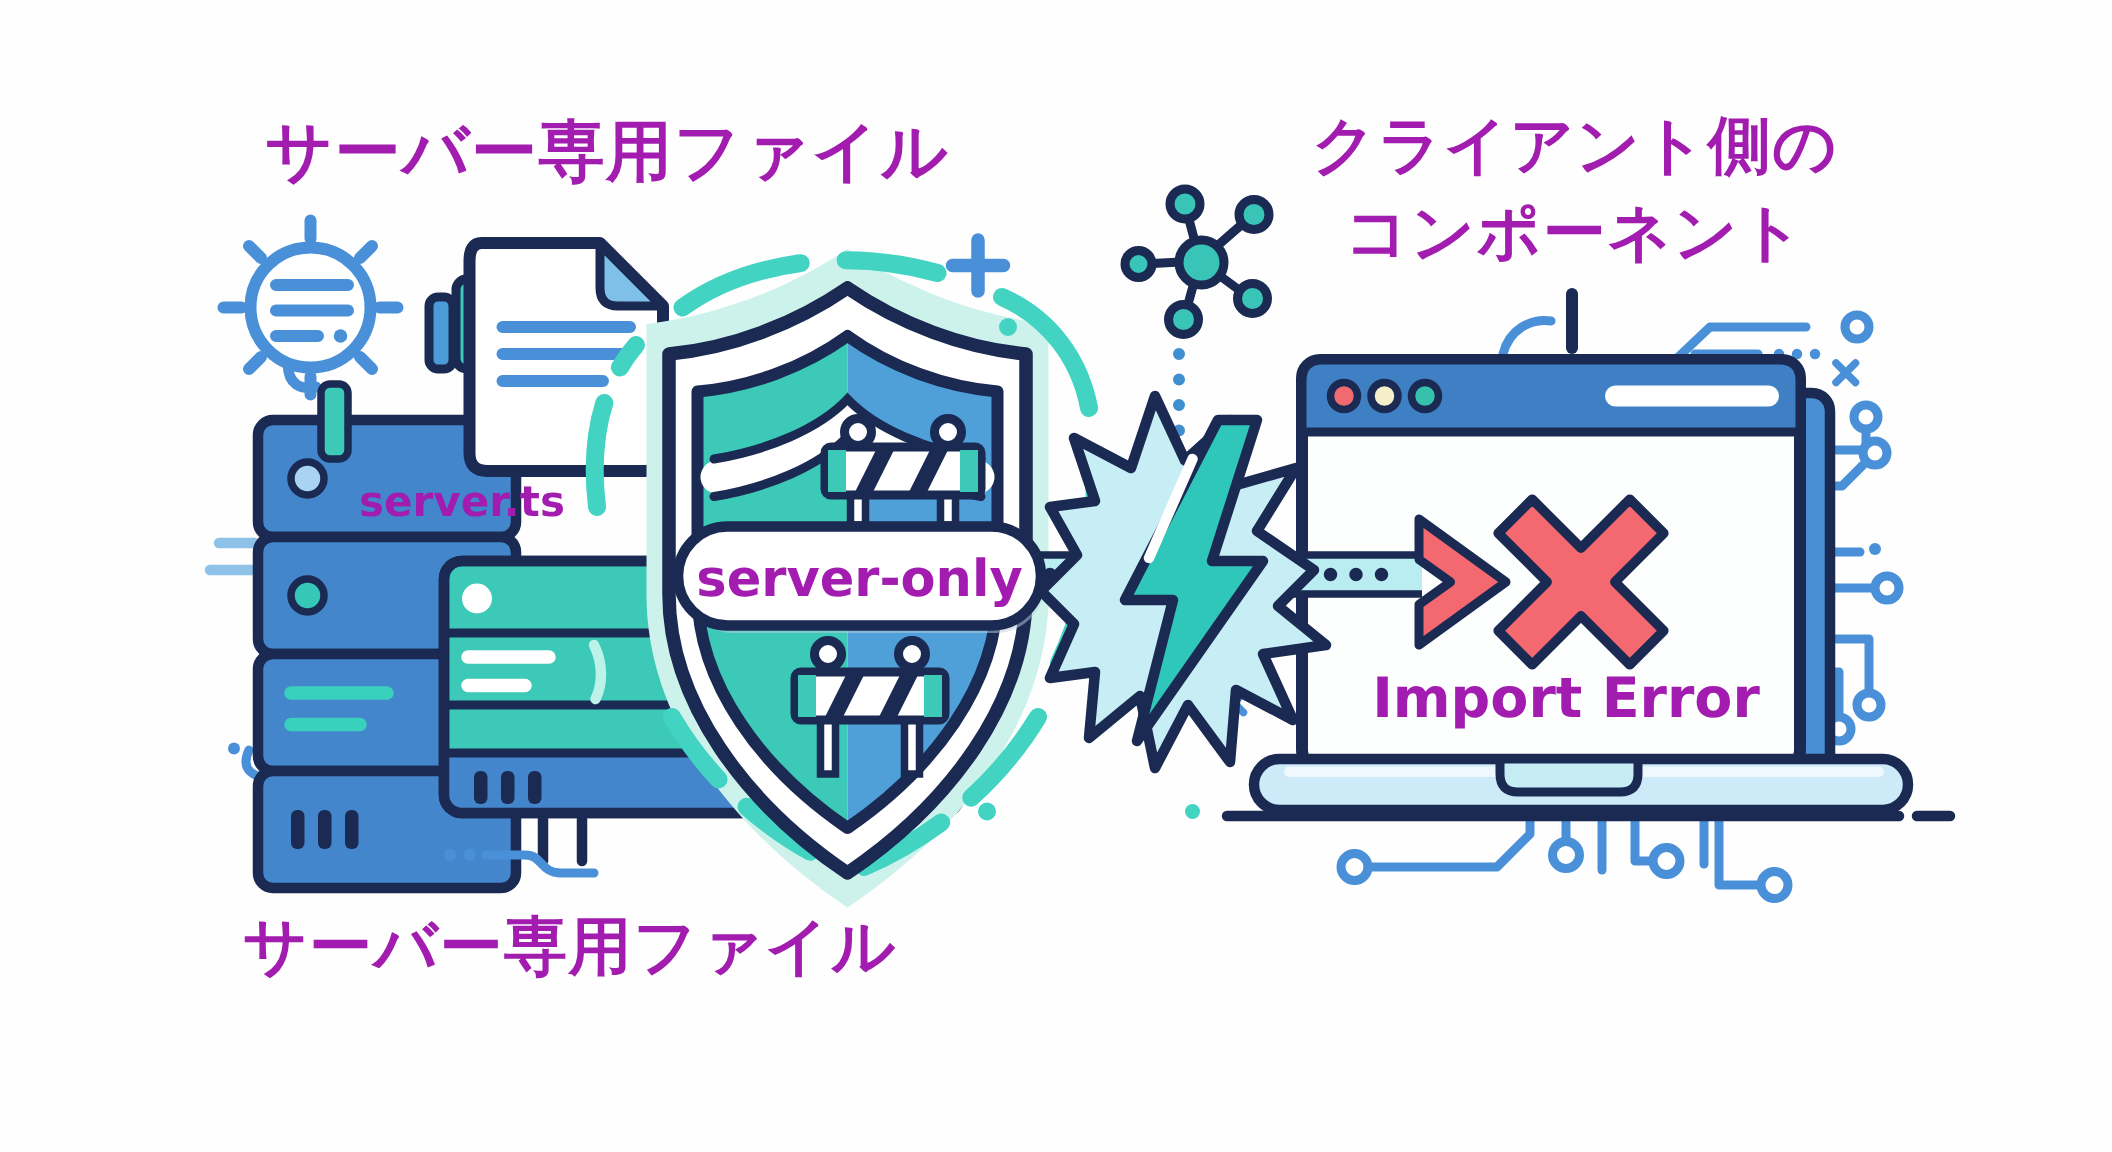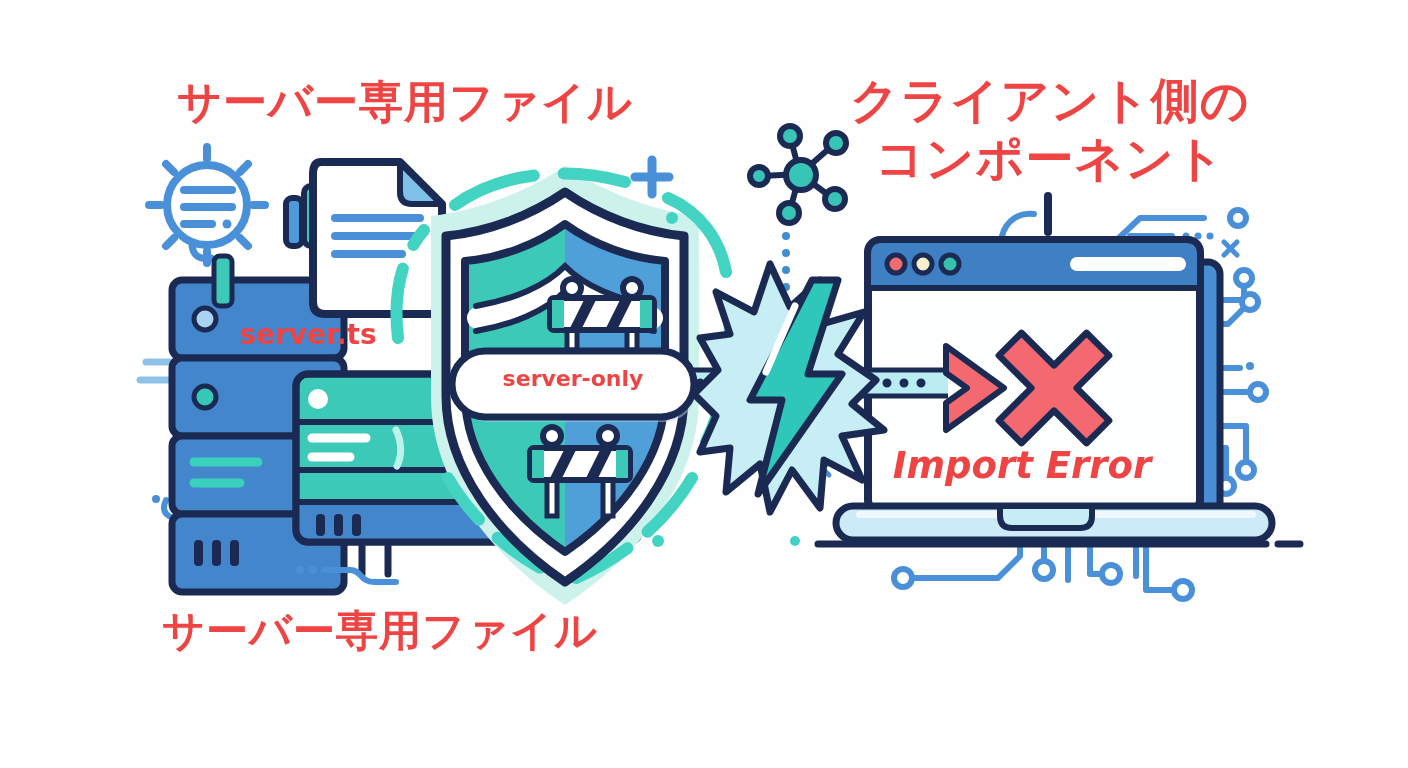--- a/index.html
+++ b/index.html
@@ -1,21 +1,21 @@
 <!DOCTYPE html>
 <html><head>
 <meta charset="utf-8">
 <style>
   html,body{margin:0;padding:0;background:#ffffff;}
   .canvas{position:relative;width:1408px;height:768px;background:#fefefe;overflow:hidden;
           font-family:"DejaVu Sans","Liberation Sans",sans-serif;}
-  .t{position:absolute;color:#ef4444;font-weight:bold;text-align:center;line-height:1.2;
+  .t{position:absolute;color:#a21caf;font-weight:bold;text-align:center;line-height:1.2;
      letter-spacing:1px;white-space:nowrap;}
   .title{font-size:44px;}
-  .title2{font-size:48px;}
+  .title2{font-size:42px;}
   .caption{font-size:42px;}
   .code{letter-spacing:0;}
   svg{position:absolute;left:0;top:0;}
 </style>
 </head>
 <body>
 
 <div class="canvas">
 
 <svg width="1408" height="768" viewBox="0 0 1408 768">
@@ -227,20 +227,20 @@
   </g>
 </svg>
 
 <div class="t title" style="left:105px;top:76px;width:600px;">サーバー専用ファイル</div>
 
 <div class="t title2" style="left:830px;top:72px;width:440px;">クライアント側の</div>
 <div class="t title2" style="left:830px;top:130px;width:440px;">コンポーネント</div>
 
 <div class="t code" style="left:224px;top:318px;width:168px;font-size:28px;">server.ts</div>
 
-<div class="t code" style="left:452px;top:366px;width:242px;font-size:22px;">server-only</div>
-
-<div class="t code" style="left:872px;top:444px;width:300px;font-size:37px;font-style:italic;">Import Error</div>
+<div class="t code" style="left:452px;top:366px;width:242px;font-size:34px;">server-only</div>
+
+<div class="t code" style="left:894px;top:444px;width:300px;font-size:37px;">Import Error</div>
 
 <div class="t caption" style="left:120px;top:606px;width:520px;">サーバー専用ファイル</div>
 
 
 </div>
 
 </body></html>

